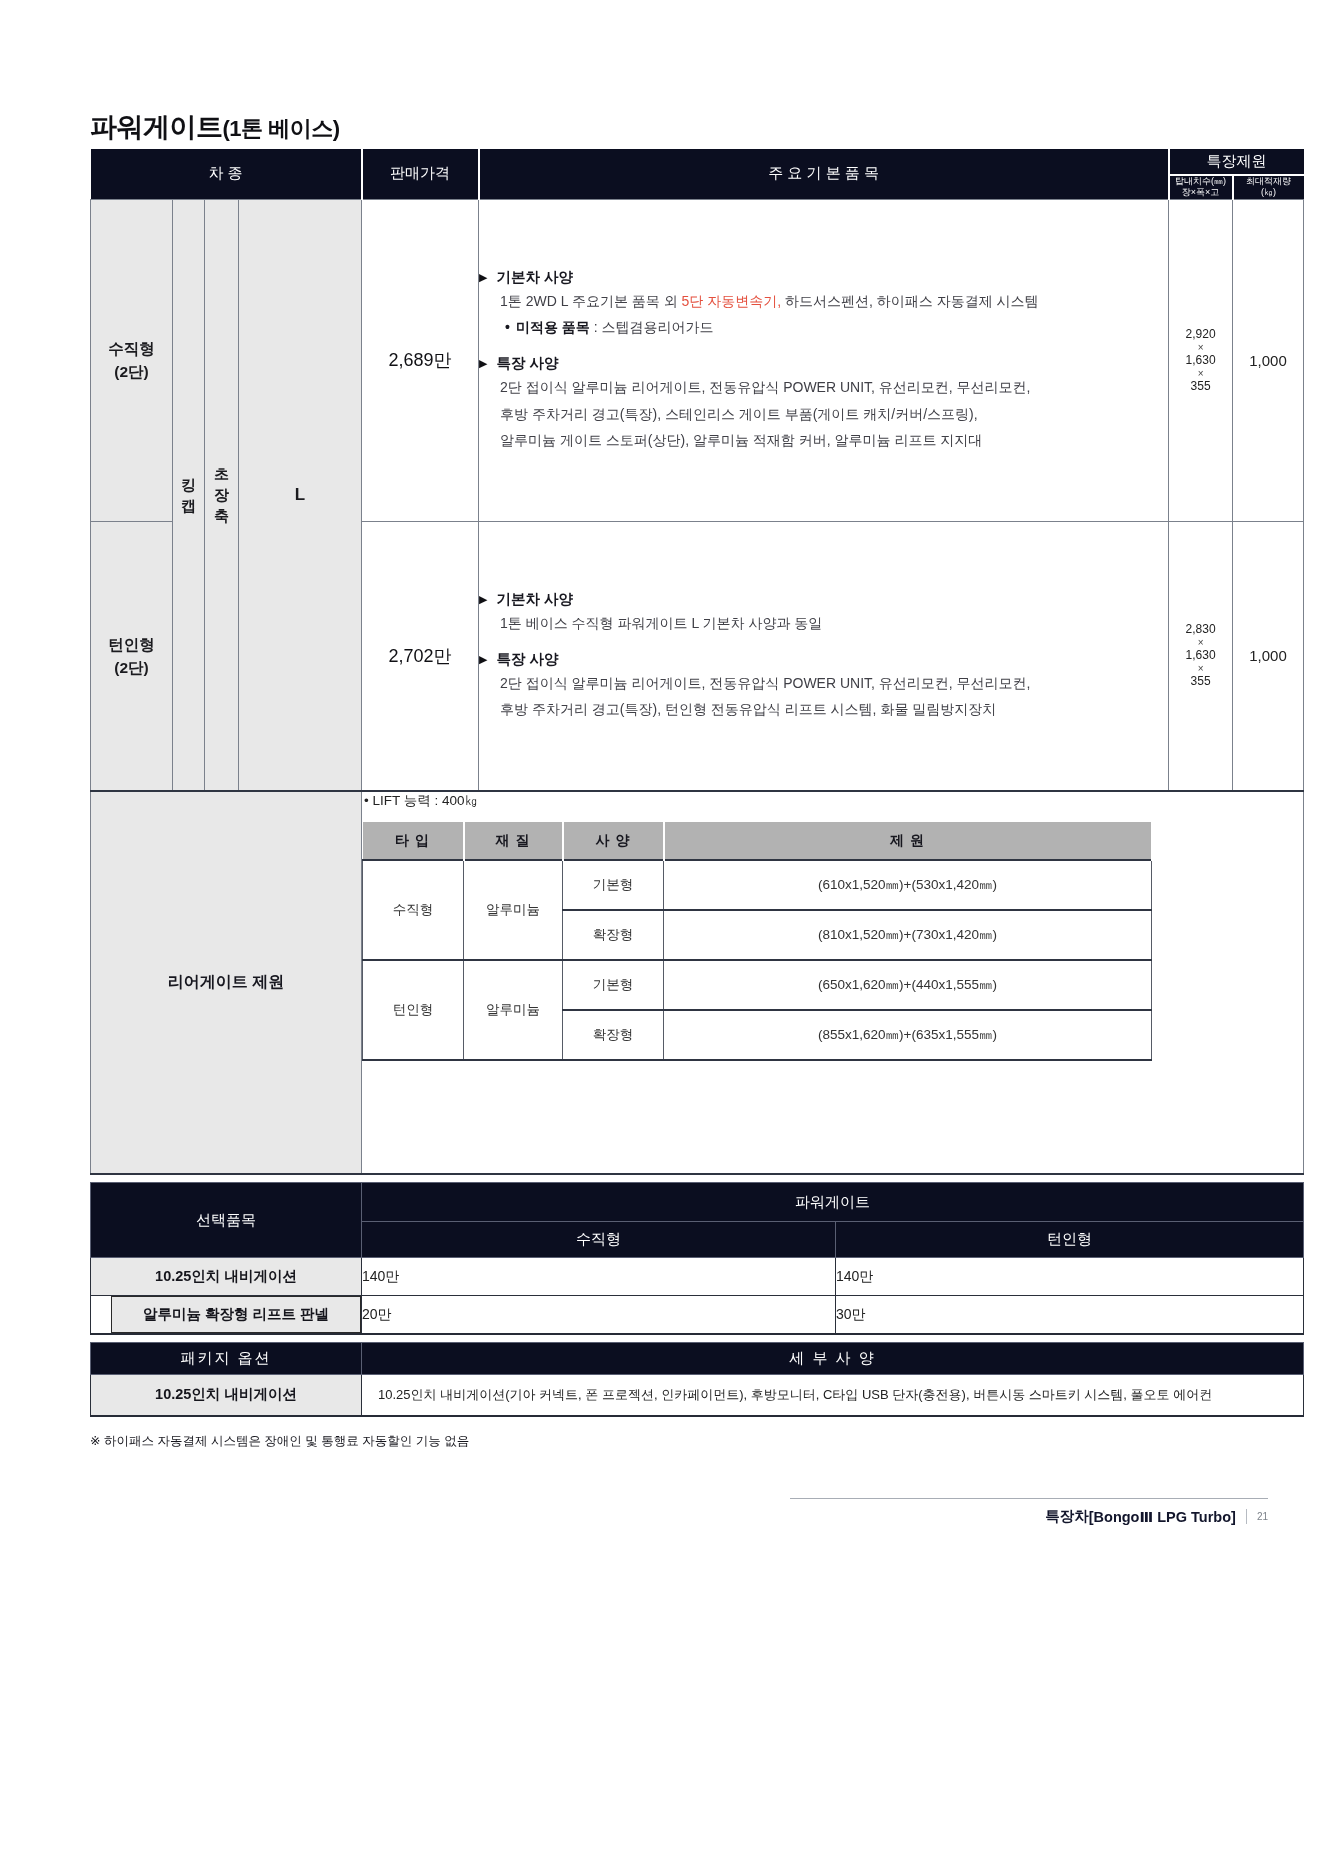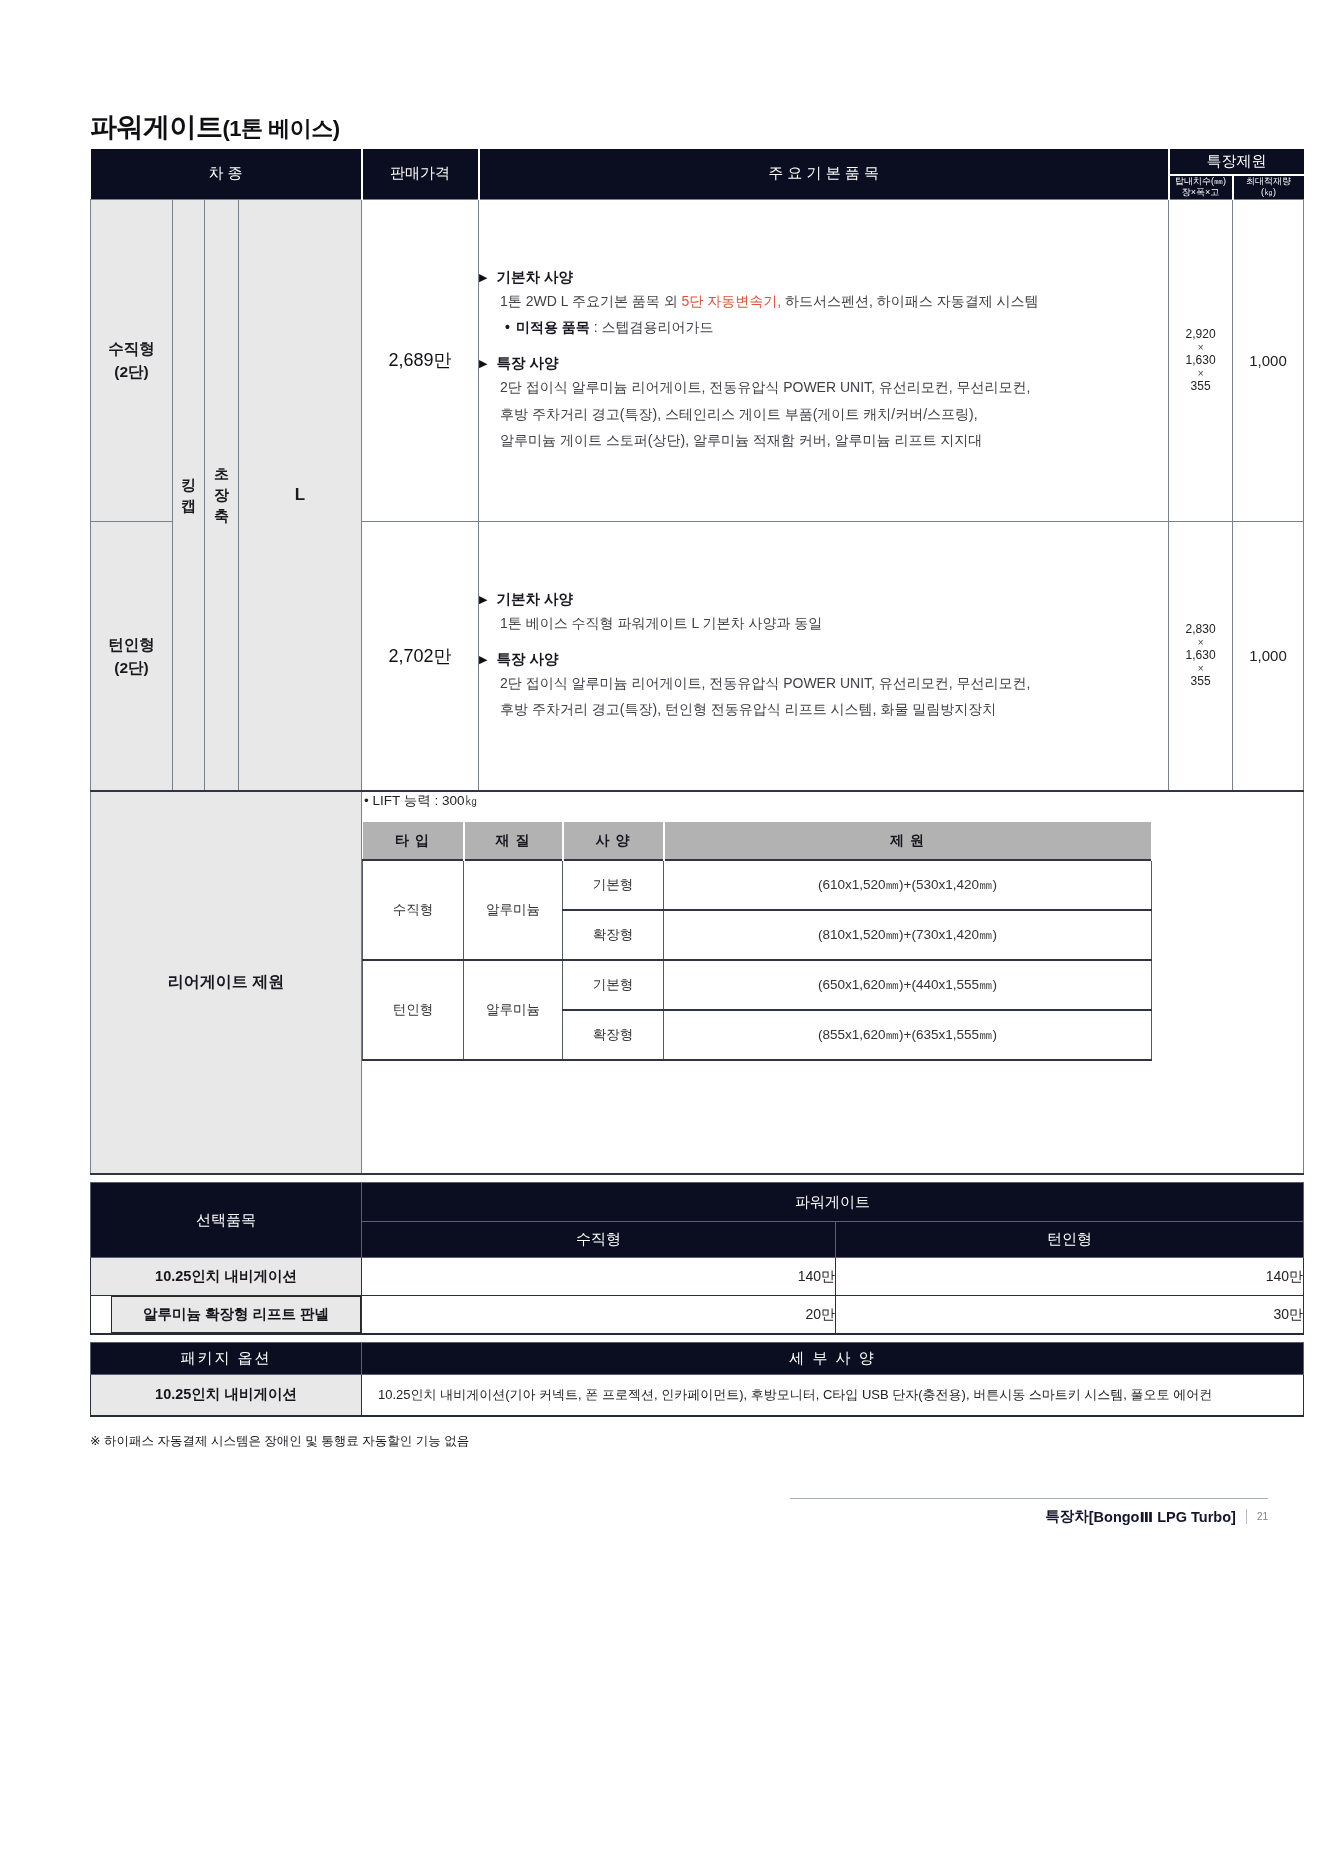--- a/index.html
+++ b/index.html
@@ -60,21 +60,21 @@
 
   
   .opt { margin-top:7px; border-bottom:2px solid #262b36; }
   .opt th { border:1px solid #5a5f73; font-size:15px; font-weight:500; padding:0; }
   .opt tr.oh1 { height:39px; }
   .opt tr.oh2 { height:36px; }
   .opt tr.or1 { height:38px; }
   .opt tr.or2 { height:37px; }
   .opt td { border:1px solid #2a2f3a; padding:0; }
   .opt .lbl { background:#e8e8e8; text-align:center; vertical-align:middle; font-weight:600; font-size:14.5px; color:#15151c; }
-  .opt .val { background:#fff; text-align:right; vertical-align:middle; font-size:14px; color:#222; }
+  .opt .val { background:#fff; text-align:left; vertical-align:middle; font-size:14px; color:#222; }
   .opt .inset-wrap { background:#fff; padding:0 0 0 20px; }
   .inset { height:35px; display:flex; align-items:center; justify-content:center; background:#e8e8e8; border:1px solid #2a2a2a; font-weight:600; font-size:14.5px; color:#15151c; }
 
   
   .pkg { margin-top:7px; border-bottom:2px solid #262b36; }
   .pkg th { border:1px solid #5a5f73; font-size:15px; font-weight:500; padding:0; letter-spacing:2px; }
   .pkg tr.ph { height:32px; }
   .pkg tr.pr { height:41px; }
   .pkg td { border:1px solid #2a2f3a; padding:0; }
   .pkg .lbl { background:#e8e8e8; text-align:center; vertical-align:middle; font-weight:600; font-size:14.5px; color:#15151c; }
@@ -193,21 +193,21 @@
             <div class="dim-x" data-name="times-icon">×</div>
             <div class="dim-v" data-name="dim-width">1,630</div>
             <div class="dim-x" data-name="times-icon">×</div>
             <div class="dim-v" data-name="dim-height">355</div>
           </td>
           <td class="load-cell" data-name="max-load-turn-in">1,000</td>
         </tr>
         <tr class="r3" data-name="rear-gate-section-row">
           <td class="gray section-label-cell" colspan="4" data-name="rear-gate-section-label">리어게이트 제원</td>
           <td class="rear-cell" colspan="4" data-name="rear-gate-section-content">
-            <div class="lift-note" data-name="lift-capacity-note">• LIFT 능력 : 300㎏</div>
+            <div class="lift-note" data-name="lift-capacity-note">• LIFT 능력 : 400㎏</div>
 
             <table class="rear" data-name="rear-gate-spec-table">
               <colgroup>
                 <col style="width:101px">
                   <col style="width:99px">
                   <col style="width:101px">
                   <col style="width:488px">
               </colgroup>
               <thead>
                 <tr>

